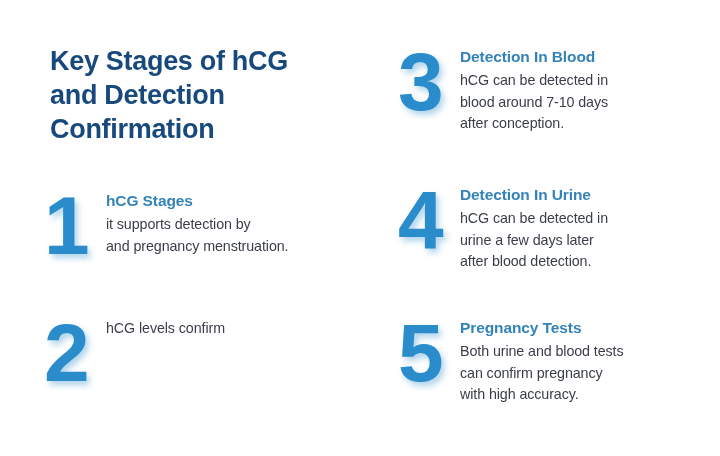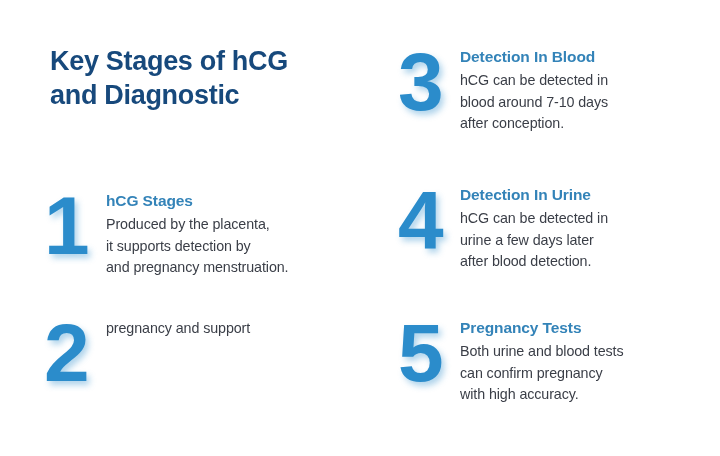--- a/index.html
+++ b/index.html
@@ -108,42 +108,42 @@
   #item-4 { left: 0; top: 180px; }
   #item-5 { left: 0; top: 313px; }
 </style>
 </head>
 <body>
 
 <div class="infographic">
 
   <div class="title-block">
     <span class="title-line">Key Stages of hCG</span>
-    <span class="title-line">and Diagnostic</span>
+    <span class="title-line">and Detection</span>
+    <span class="title-line">Confirmation</span>
   </div>
 
   <div class="col col-left">
 
     <div class="item" id="item-1">
       <div class="num">1</div>
       <div class="text-col">
         <p class="item-heading">hCG Stages</p>
         <p class="item-body">
-          <span>Produced by the placenta,</span>
           <span>it supports detection by</span>
           <span>and pregnancy menstruation.</span>
         </p>
       </div>
     </div>
 
     <div class="item" id="item-2">
       <div class="num">2</div>
       <div class="text-col">
         <p class="item-body">
-          <span>pregnancy and support</span>
+          <span>hCG levels confirm</span>
         </p>
       </div>
     </div>
 
   </div>
 
   <div class="col col-right">
 
     <div class="item" id="item-3">
       <div class="num">3</div>

